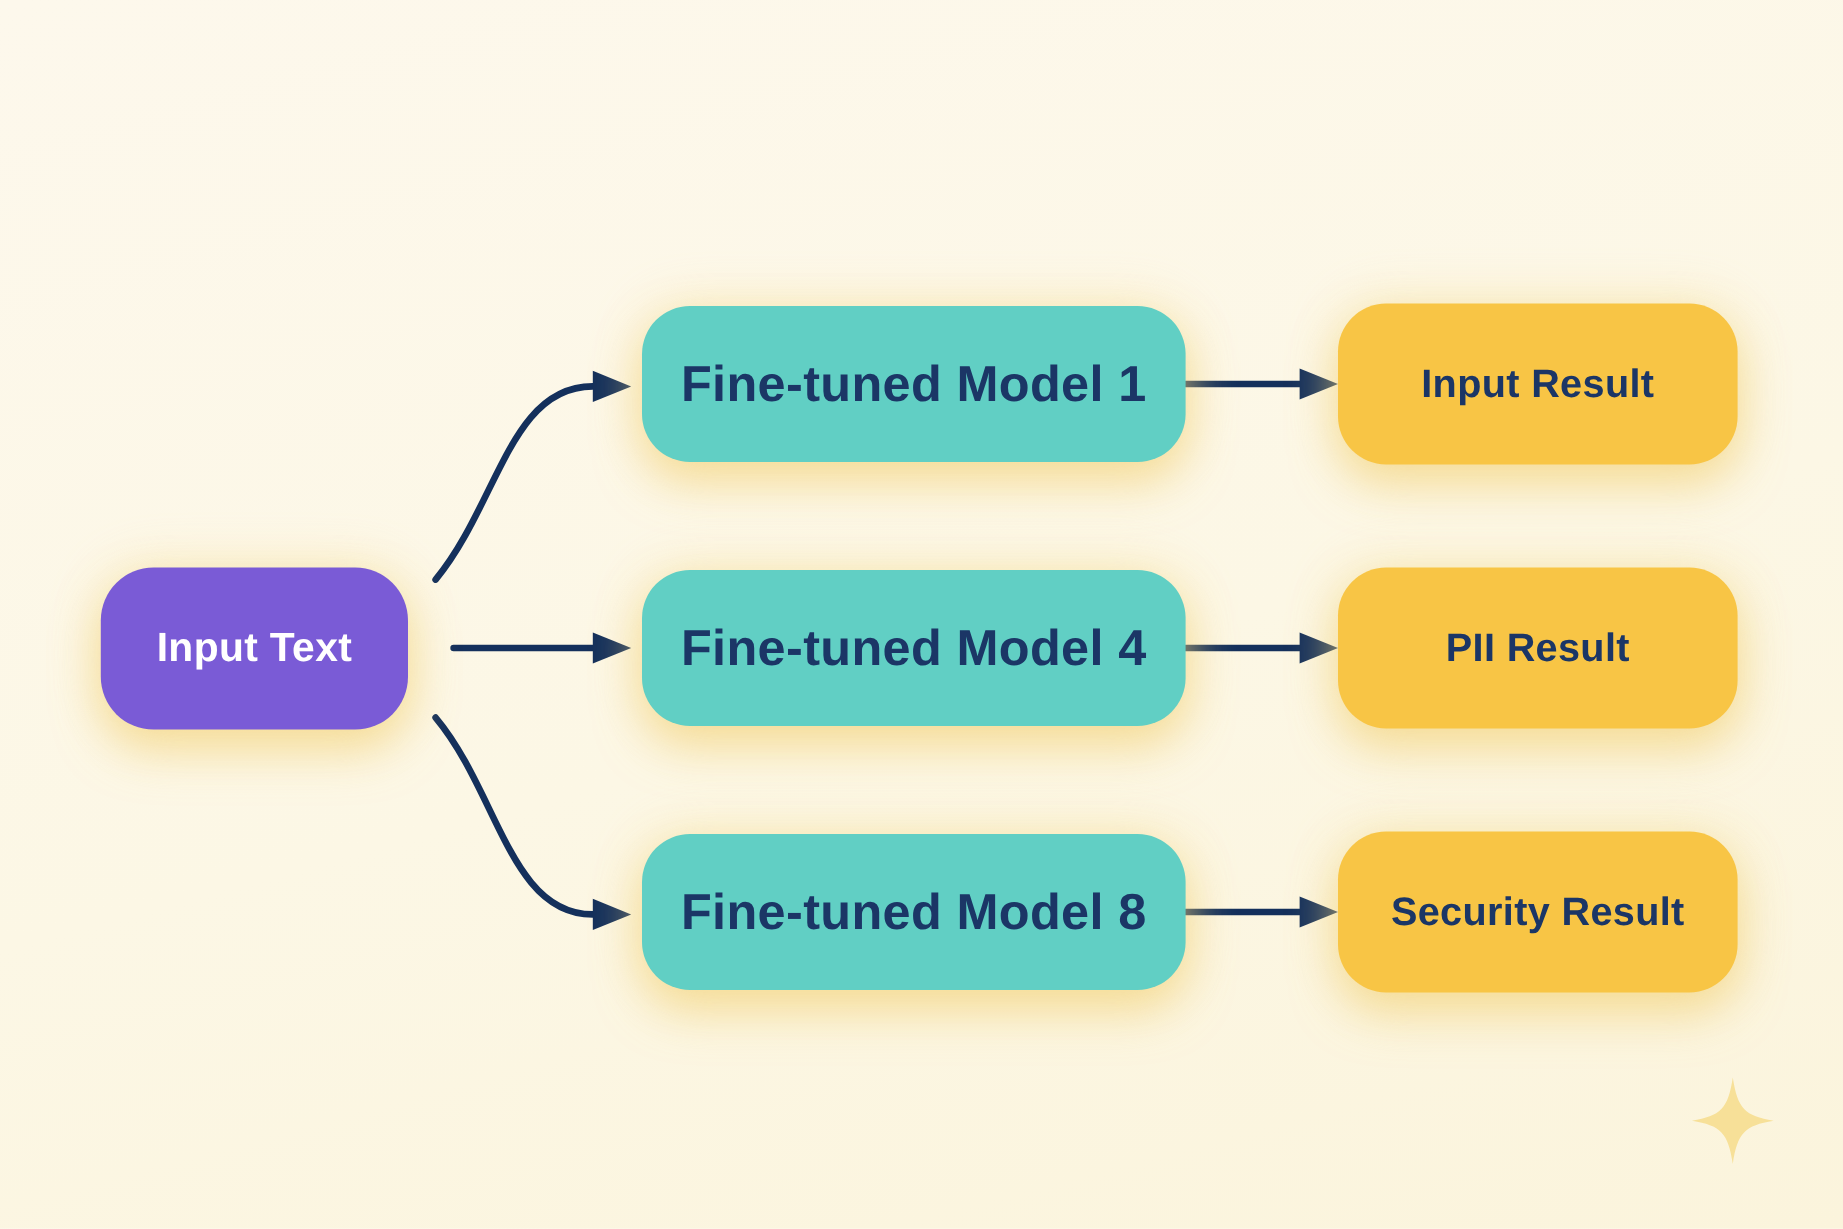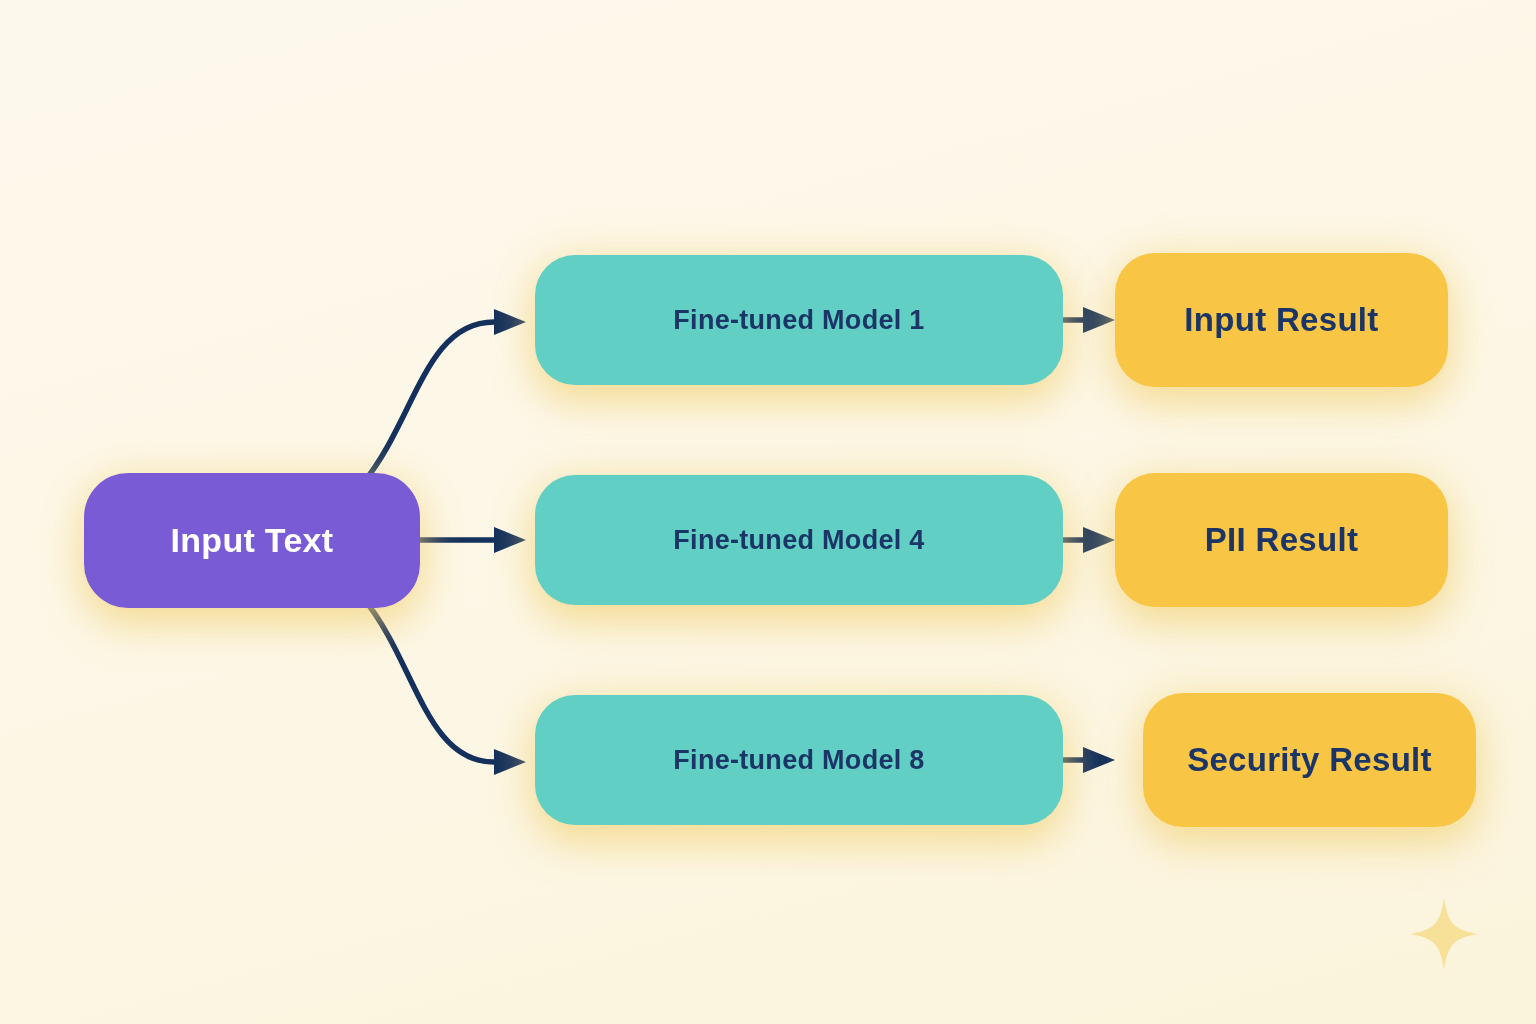--- a/index.html
+++ b/index.html
@@ -45,50 +45,50 @@
     align-items: center;
     justify-content: center;
     text-align: center;
     font-weight: 700;
     letter-spacing: 0.3px;
     box-shadow: 0 18px 38px rgba(242, 205, 110, 0.55), 0 0 42px rgba(246, 222, 145, 0.45);
   }
 
   .node-input {
     left: 84px; top: 473px;
-    width: 336px; height: 135px;
+    width: 256px; height: 135px;
     border-radius: 44px;
     background: var(--input-fill);
     color: var(--input-text);
     font-size: 34px;
   }
 
   .node-model {
     left: 535px;
-    width: 528px; height: 130px;
+    width: 453px; height: 130px;
     border-radius: 40px;
     background: var(--model-fill);
     color: var(--node-text);
-    font-size: 27px;
+    font-size: 42px;
   }
   .model-row-1 { top: 255px; }
   .model-row-2 { top: 475px; }
   .model-row-3 { top: 695px; }
 
   .node-result {
     left: 1115px;
     width: 333px; height: 134px;
     border-radius: 40px;
     background: var(--result-fill);
     color: var(--node-text);
     font-size: 33px;
   }
   .result-row-1 { top: 253px; }
   .result-row-2 { top: 473px; }
-  .result-row-3 { top: 693px; margin-left: 28px; }
+  .result-row-3 { top: 693px; }
 </style>
 </head>
 <body>
 
 <div class="canvas">
 
   <svg class="edges-layer" width="1536" height="1024" viewBox="0 0 1536 1024" xmlns="http://www.w3.org/2000/svg">
 
     <path class="edge" d="M 363 483 C 415 420, 425 322, 494 322"></path>
     <polygon class="edge-head" points="494,309 494,335 526,322"></polygon>

